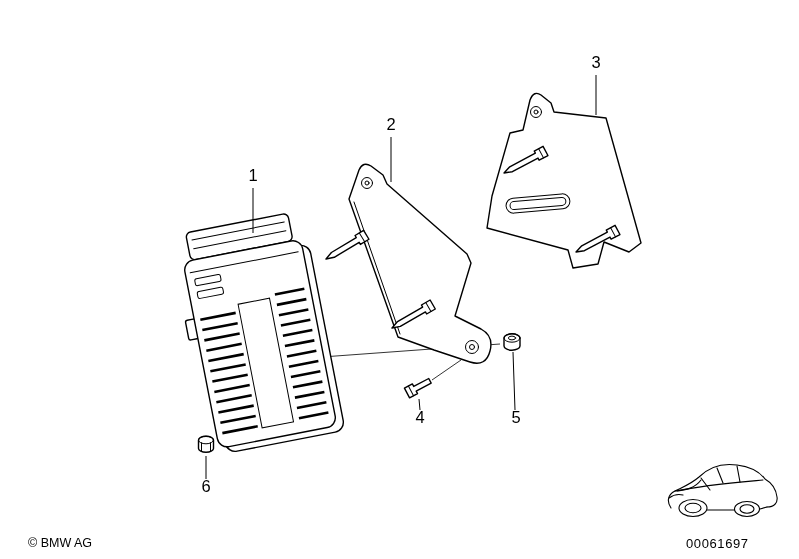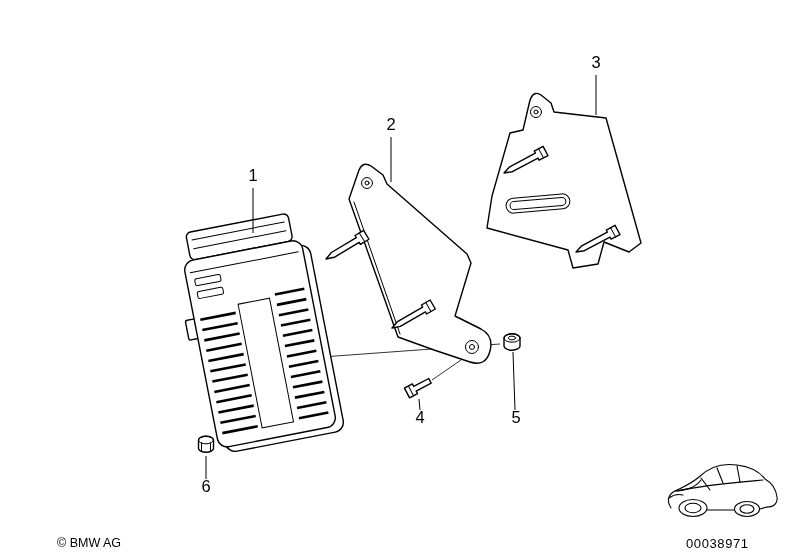--- a/index.html
+++ b/index.html
@@ -13,21 +13,21 @@
   .drawing { position: absolute; left: 0; top: 0; }
   .part   { fill: #fff; stroke: var(--line,#000); stroke-width: 1.4; stroke-linejoin: round; stroke-linecap: round; }
   .detail { fill: none; stroke: var(--line,#000); stroke-width: 1; stroke-linecap: round; }
   .label-strip { fill: #fff; stroke: var(--line,#000); stroke-width: 1; }
   .fin    { fill: none; stroke: var(--line,#000); stroke-width: 2.6; }
   .hair   { fill: none; stroke: var(--line,#000); stroke-width: 0.8; }
   .leader { fill: none; stroke: var(--line,#000); stroke-width: 1; }
   .car      { fill: none; stroke: var(--line,#000); stroke-width: 1.1; stroke-linecap: round; stroke-linejoin: round; }
   .car-fill { fill: #fff; stroke: var(--line,#000); stroke-width: 1.1; }
   .callout  { font-family: "Liberation Sans", sans-serif; font-size: 16.5px; fill: var(--line,#000); text-anchor: middle; cursor: pointer; }
-  .footer-text   { position: absolute; color: var(--line,#000); font-size: 12.5px; margin-left: 29px; }
+  .footer-text   { position: absolute; color: var(--line,#000); font-size: 12.5px; }
   .footer-number { position: absolute; color: var(--line,#000); font-size: 13px; letter-spacing: 0.6px; }
 </style>
 </head>
 <body>
 
 <div class="page">
 
   <svg class="drawing" width="799" height="559" viewBox="0 0 799 559">
 
     <defs>
@@ -127,14 +127,14 @@
       <path class="car" d="M6 48 C10 45 16 44 20 45"></path>
       <ellipse class="car-fill" cx="30" cy="58" rx="14" ry="8.5"></ellipse>
       <ellipse class="car" cx="30" cy="58" rx="8" ry="4.8"></ellipse>
       <ellipse class="car-fill" cx="84" cy="59" rx="12.5" ry="7.5"></ellipse>
       <ellipse class="car" cx="84" cy="59" rx="7" ry="4.2"></ellipse>
       <path class="car" d="M44 60 L71 60 M97 59 L104 57"></path>
     </g>
   </svg>
 
   <div class="footer-text" style="left:28px; top:536px;">© BMW AG</div>
-  <div class="footer-number" style="left:686px; top:536px;">00038971</div>
+  <div class="footer-number" style="left:686px; top:536px;">00061697</div>
 </div>
 
 </body></html>

